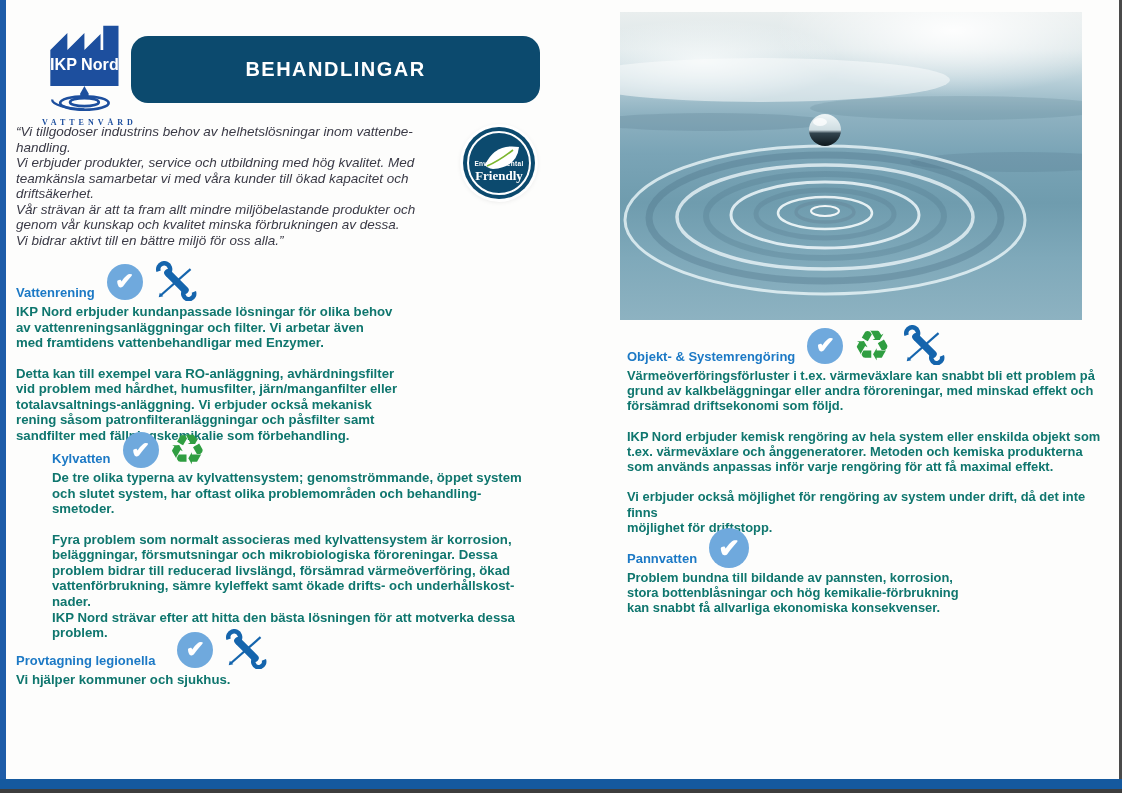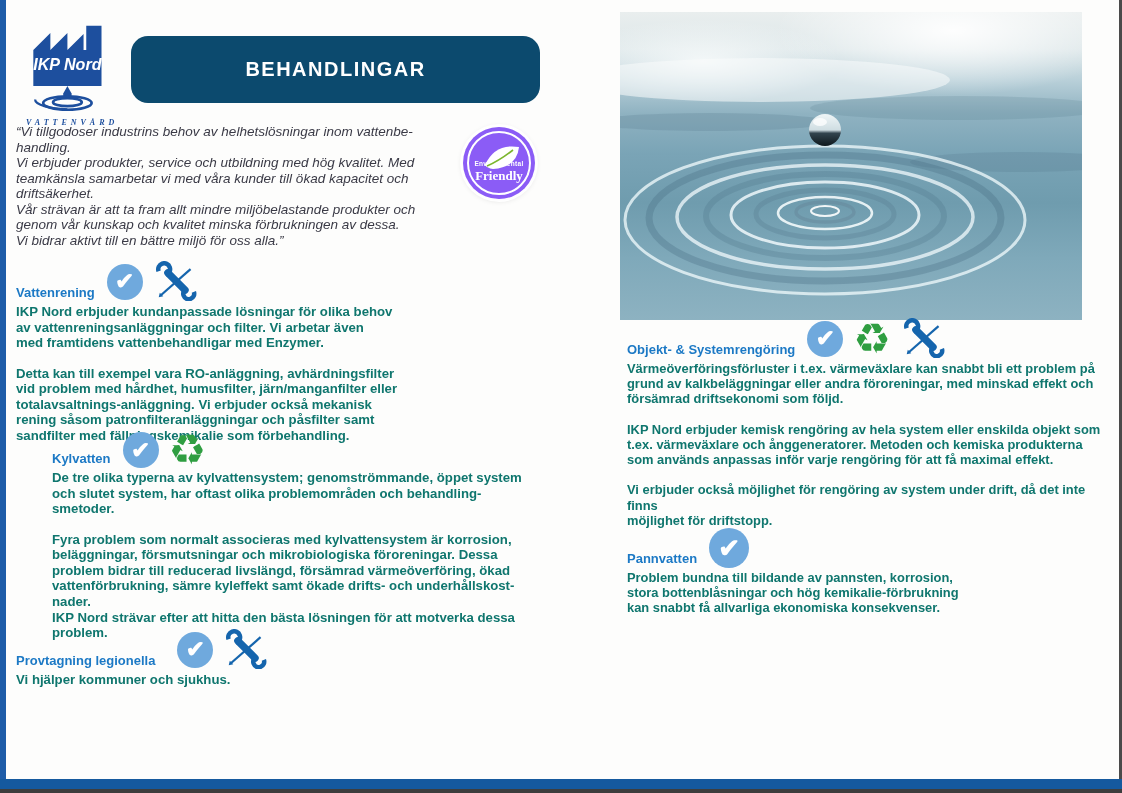--- a/index.html
+++ b/index.html
@@ -10,36 +10,36 @@
     font-family:"Liberation Sans", sans-serif;
     -webkit-font-smoothing:antialiased;
   }
   
   .edge-left{position:absolute;left:0;top:0;width:6px;height:789px;background:#1e5ca8;}
   .edge-right{position:absolute;right:0;top:0;width:3px;height:793px;background:#4a4a4a;}
   .bottom-blue{position:absolute;left:0;bottom:4px;width:100%;height:10px;background:#15599e;}
   .bottom-dark{position:absolute;left:0;bottom:0;width:100%;height:4px;background:#3d3d3d;}
 
   
-  .logo{position:absolute;left:26px;top:16px;width:92px;font-style:italic;}
+  .logo{position:absolute;left:42px;top:16px;width:92px;text-align:center;}
   .logo-tagline{margin-top:2px;font-family:"Liberation Serif",serif;font-weight:bold;
     font-size:8px;letter-spacing:4px;color:#1d4f9e;}
 
   
   .banner{position:absolute;left:131px;top:36px;width:409px;height:67px;background:#0c4a6e;
     border-radius:17px;display:flex;align-items:center;justify-content:center;}
   .banner-title{color:#ffffff;font-weight:bold;font-size:20px;letter-spacing:1.5px;}
 
   
   .intro{position:absolute;left:16px;top:124px;width:445px;color:#3a3a46;
     font-size:13.5px;line-height:1.15;font-weight:normal;font-style:italic;white-space:pre-line;}
 
   
   .badge{position:absolute;left:463px;top:127px;width:72px;height:72px;border-radius:50%;
-    background:#8b5cf6;box-shadow:0 0 0 3px rgba(255,255,255,.95),0 1px 6px rgba(0,0,0,.18);}
+    background:#0c4a6e;box-shadow:0 0 0 3px rgba(255,255,255,.95),0 1px 6px rgba(0,0,0,.18);}
   .badge-inner{position:absolute;inset:4px;border:2px solid #ffffff;border-radius:50%;
     display:flex;flex-direction:column;align-items:center;justify-content:flex-end;padding-bottom:9px;box-sizing:border-box;}
   .badge-leaf{position:absolute;top:6px;left:10px;}
   .badge-top{color:#ffffff;font-size:6.5px;font-weight:bold;letter-spacing:.3px;}
   .badge-bottom{color:#ffffff;font-family:"Liberation Serif",serif;font-weight:bold;font-size:13px;margin-top:1px;}
 
   
   .photo{position:absolute;left:620px;top:12px;width:462px;height:308px;overflow:hidden;
     background:
       radial-gradient(55% 30% at 72% 6%, rgba(255,255,255,.95), rgba(255,255,255,0) 70%),
@@ -191,21 +191,21 @@
         <path d="M5 40 l5 -1.2 -3.8 -3.8 z" fill="#1565ad"></path>
         <line x1="15" y1="13" x2="34" y2="32" stroke="#1565ad" stroke-width="8" stroke-linecap="round"></line>
         <circle cx="11" cy="9" r="6.5" fill="none" stroke="#1565ad" stroke-width="5" stroke-dasharray="30 12" transform="rotate(160 11 9)"></circle>
         <circle cx="38" cy="36" r="6" fill="none" stroke="#1565ad" stroke-width="5" stroke-dasharray="27 11" transform="rotate(-20 38 36)"></circle>
       </svg>
     </span>
   </div>
   <p class="para">Vi hjälper kommuner och sjukhus.</p>
 </div>
 
-<div class="section right" style="left:627px;top:319px;width:492px;">
+<div class="section right" style="left:627px;top:326px;width:492px;">
   <div class="sec-head">
     <span class="sec-title">Objekt- &amp; Systemrengöring</span>
     <span class="sec-icons">
       <span class="icon-check">✔</span>
       <span class="icon-recycle">♻</span>
       <svg class="icon-tools" width="46" height="40" viewBox="0 0 48 44">
         <line x1="7" y1="38" x2="40" y2="9" stroke="#1565ad" stroke-width="2.4"></line>
         <path d="M5 40 l5 -1.2 -3.8 -3.8 z" fill="#1565ad"></path>
         <line x1="15" y1="13" x2="34" y2="32" stroke="#1565ad" stroke-width="8" stroke-linecap="round"></line>
         <circle cx="11" cy="9" r="6.5" fill="none" stroke="#1565ad" stroke-width="5" stroke-dasharray="30 12" transform="rotate(160 11 9)"></circle>

